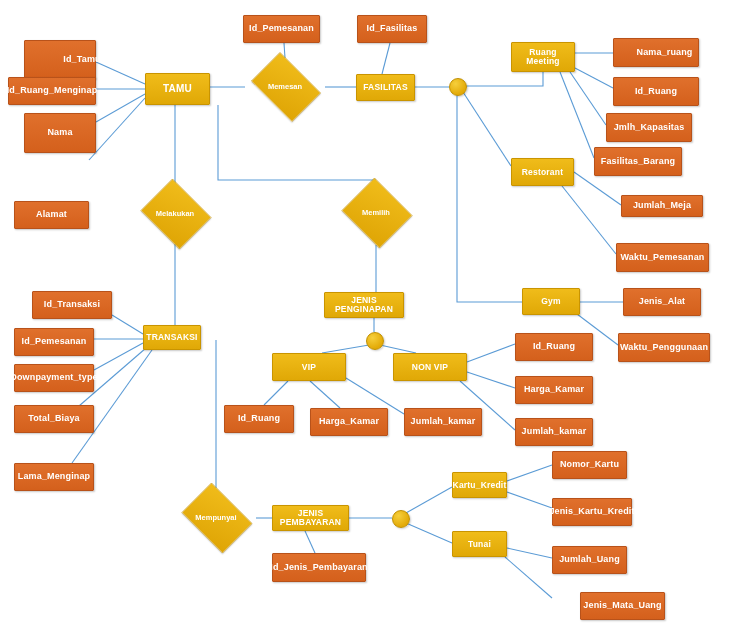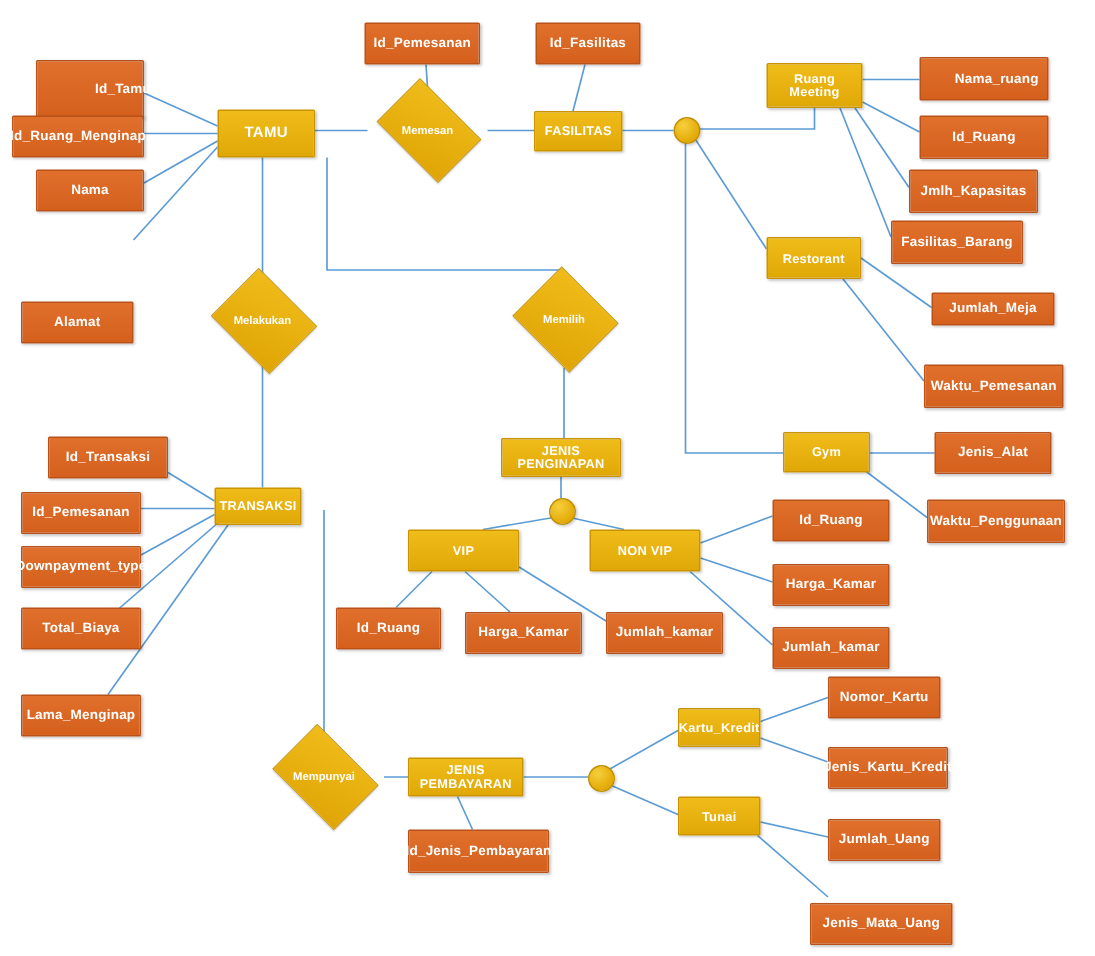--- a/index.html
+++ b/index.html
@@ -81,21 +81,21 @@
       <path d="M507,548 L552,558" stroke="#5B9BD5" stroke-width="1.1" fill="none"></path>
       <path d="M505,557 L552,598" stroke="#5B9BD5" stroke-width="1.1" fill="none"></path>
     </svg>
   <div id="shapes">
       <div class="node attr" style="left: 24px; top: 40px; width: 72px; height: 39px; padding-left: 44px;">
         <span>Id_Tamu</span>
       </div>
       <div class="node attr" style="left: 8px; top: 77px; width: 88px; height: 28px;">
         <span>Id_Ruang_Menginap</span>
       </div>
-      <div class="node attr" style="left: 24px; top: 113px; width: 72px; height: 28px;">
+      <div class="node attr" style="left: 24px; top: 113px; width: 72px; height: 40px;">
         <span>Nama</span>
       </div>
       <div class="node attr" style="left: 14px; top: 154px; width: 75px; height: 28px; margin-top: 47px;">
         <span>Alamat</span>
       </div>
       <div class="node attr" style="left: 243px; top: 15px; width: 77px; height: 28px;">
         <span>Id_Pemesanan</span>
       </div>
       <div class="node attr" style="left: 357px; top: 15px; width: 70px; height: 28px;">
         <span>Id_Fasilitas</span>
@@ -162,42 +162,42 @@
       </div>
       <div class="node attr" style="left: 552px; top: 451px; width: 75px; height: 28px;">
         <span>Nomor_Kartu</span>
       </div>
       <div class="node attr" style="left: 552px; top: 498px; width: 80px; height: 28px;">
         <span>Jenis_Kartu_Kredit</span>
       </div>
       <div class="node attr" style="left: 552px; top: 546px; width: 75px; height: 28px;">
         <span>Jumlah_Uang</span>
       </div>
-      <div class="node attr" style="left: 540px; top: 592px; width: 95px; height: 28px; margin-top: 10px;">
+      <div class="node attr" style="left: 580px; top: 592px; width: 85px; height: 28px;">
         <span>Jenis_Mata_Uang</span>
       </div>
       <div class="node entity ent-lg" style="left: 145px; top: 73px; width: 65px; height: 32px;">
         <span>TAMU</span>
       </div>
       <div class="node entity ent-sm" style="left: 356px; top: 74px; width: 59px; height: 27px;">
         <span>FASILITAS</span>
       </div>
       <div class="node entity ent-sm" style="left: 511px; top: 42px; width: 64px; height: 30px;">
         <span>Ruang Meeting</span>
       </div>
       <div class="node entity ent-sm" style="left: 511px; top: 158px; width: 63px; height: 28px;">
         <span>Restorant</span>
       </div>
       <div class="node entity ent-sm" style="left: 522px; top: 288px; width: 58px; height: 27px;">
         <span>Gym</span>
       </div>
       <div class="node entity ent-sm" style="left: 143px; top: 325px; width: 58px; height: 25px;">
         <span>TRANSAKSI</span>
       </div>
-      <div class="node entity ent-sm" style="left: 334px; top: 292px; width: 80px; height: 26px;">
+      <div class="node entity ent-sm" style="left: 324px; top: 292px; width: 80px; height: 26px;">
         <span>JENIS PENGINAPAN</span>
       </div>
       <div class="node entity ent-sm" style="left: 272px; top: 353px; width: 74px; height: 28px;">
         <span>VIP</span>
       </div>
       <div class="node entity ent-sm" style="left: 393px; top: 353px; width: 74px; height: 28px;">
         <span>NON VIP</span>
       </div>
       <div class="node entity ent-sm" style="left: 272px; top: 505px; width: 77px; height: 26px;">
         <span>JENIS PEMBAYARAN</span>

